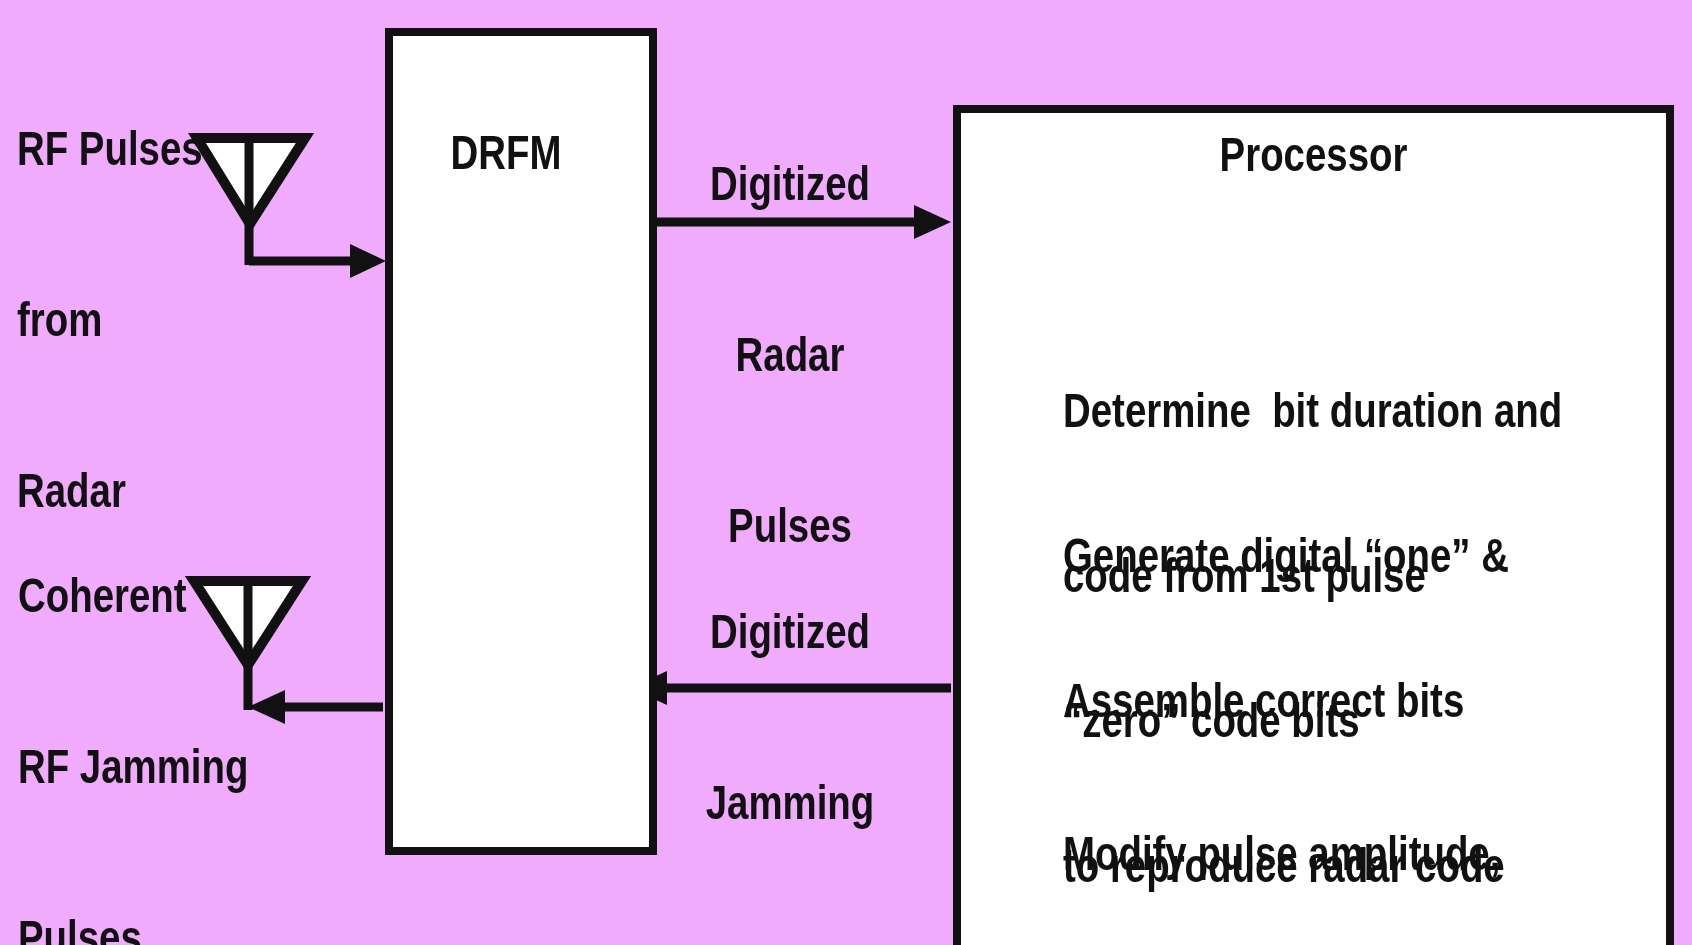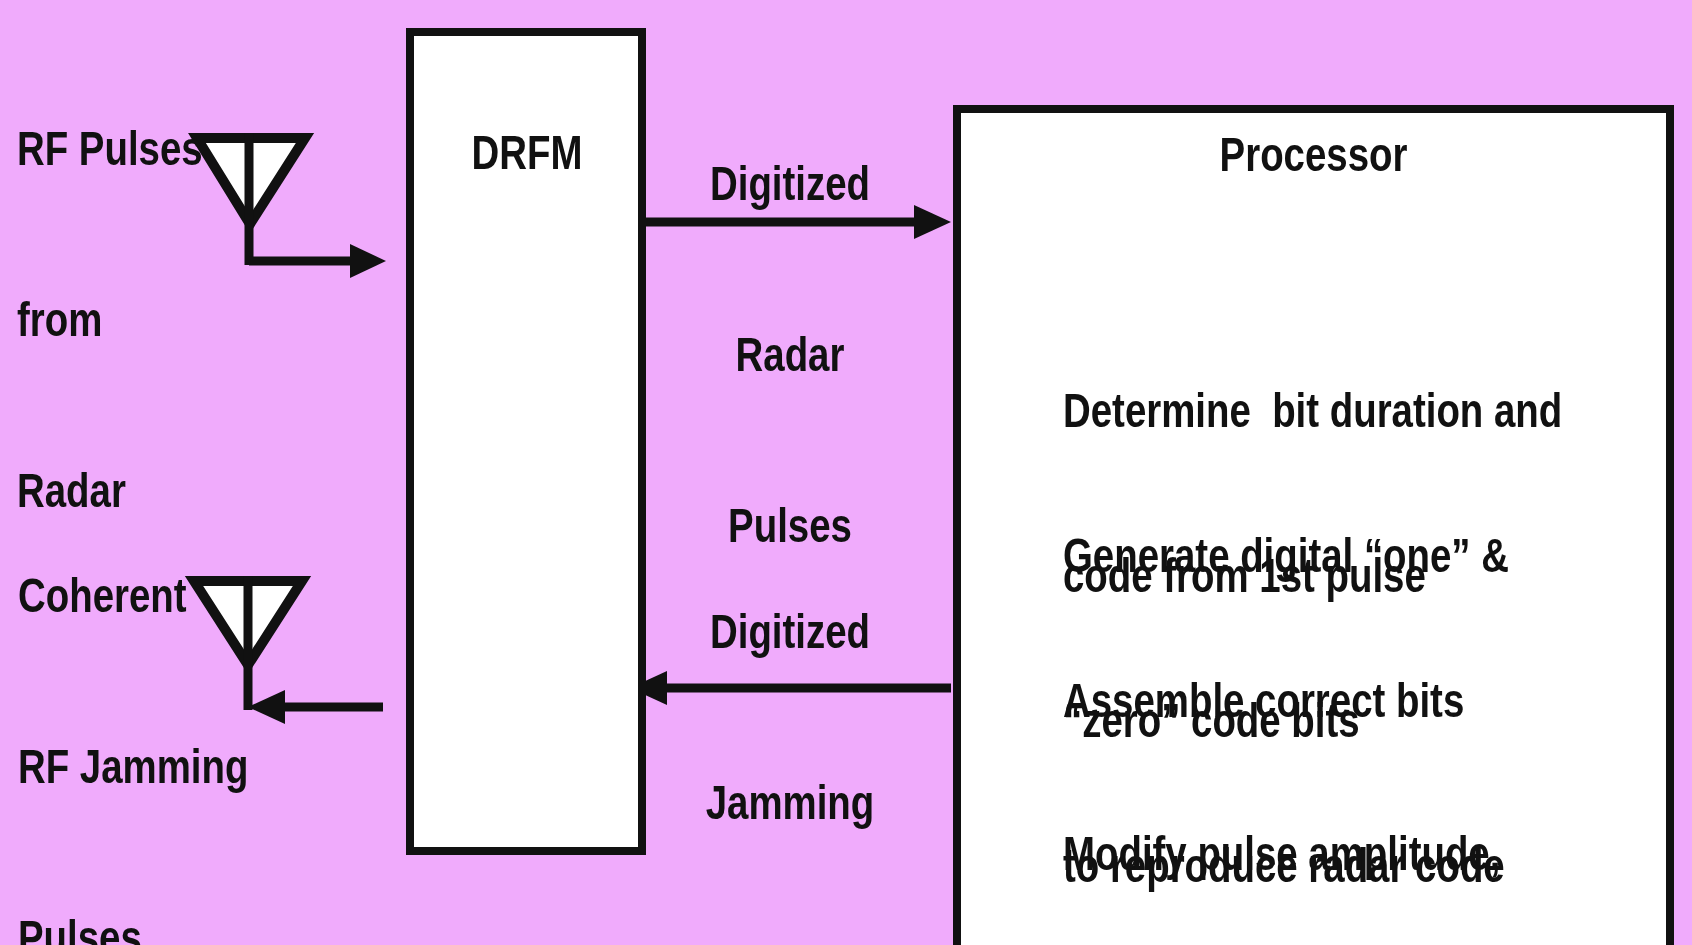--- a/index.html
+++ b/index.html
@@ -18,21 +18,21 @@
     left: 0; top: 0;
     width: 1692px; height: 945px;
     z-index: 1;
   }
   .box {
     position: absolute;
     background: #ffffff;
     border: 8px solid #111111;
     z-index: 2;
   }
-  .drfm-box { left: 406px; top: 28px; width: 240px; height: 827px; }
+  .drfm-box { left: 385px; top: 28px; width: 272px; height: 827px; }
   .processor-box { left: 953px; top: 105px; width: 721px; height: 911px; }
   .t {
     position: absolute;
     font-weight: bold;
     font-size: 48px;
     line-height: 57px;
     letter-spacing: 0px;
     white-space: pre;
     transform: scaleX(0.8);
     transform-origin: left top;

